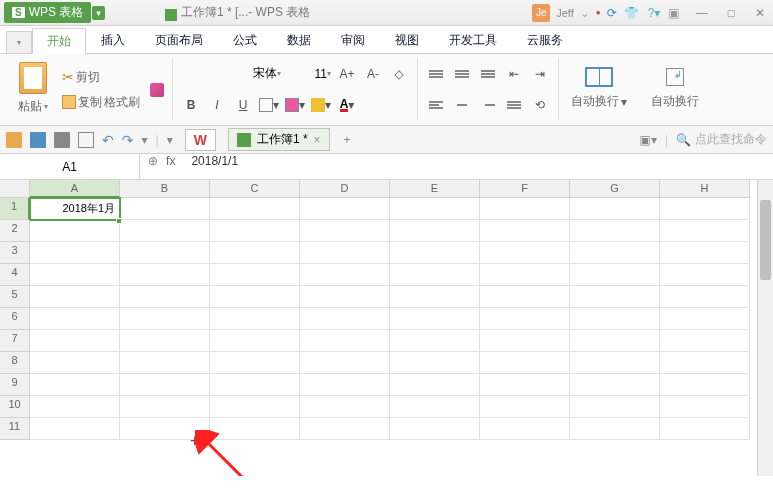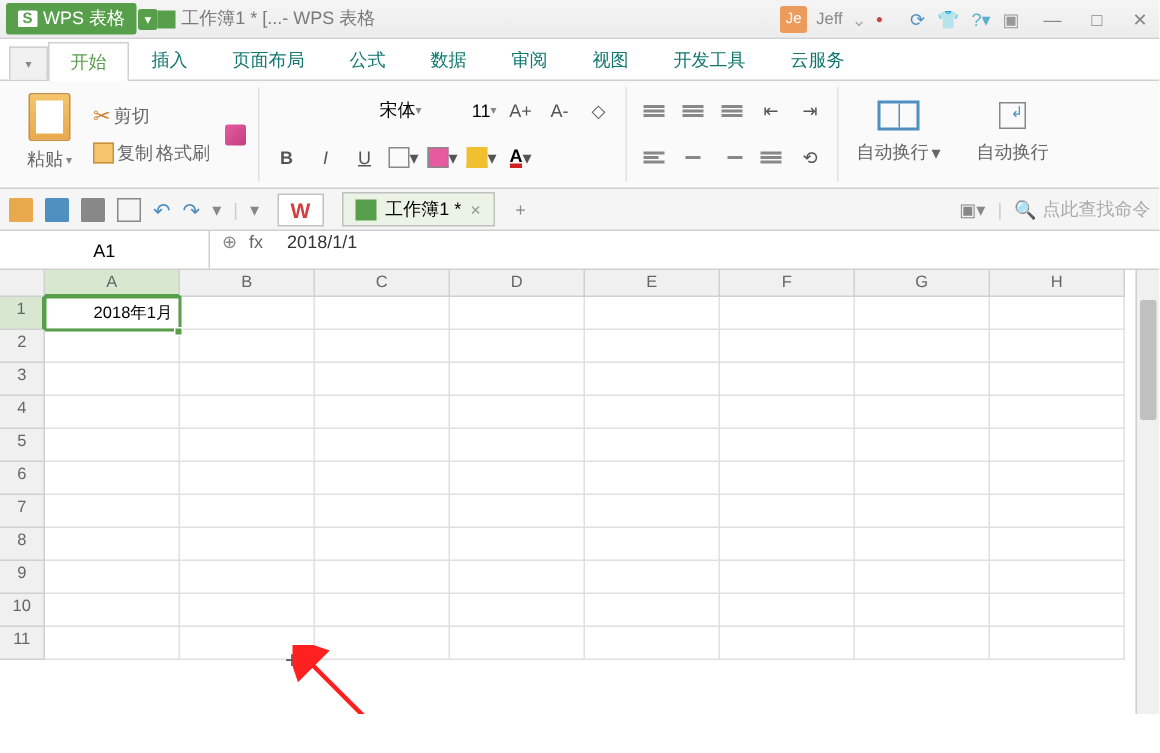--- a/index.html
+++ b/index.html
@@ -1,33 +1,33 @@
 <!DOCTYPE html>
 <html><head>
 <meta charset="utf-8">
 <style>
 *{box-sizing:border-box;margin:0;padding:0;font-family:"Microsoft YaHei",Arial,sans-serif;font-size:12px;user-select:none}
 body{width:773px;height:502px;background:#fff;overflow:hidden;position:relative}
 .titlebar{height:26px;background:linear-gradient(#f5f5f5,#ececec);border-bottom:1px solid #d0d0d0;display:flex;align-items:center;padding:0 4px}
 .wps-badge{background:#579f4b;color:#fff;padding:2px 8px;font-size:12px;display:flex;align-items:center;border-radius:2px}
 .wps-badge .s-icon{background:#fff;color:#579f4b;font-weight:bold;padding:0 3px;margin-right:4px;font-size:10px;border-radius:1px}
 .wps-drop{background:#579f4b;color:#fff;padding:2px 4px;margin-left:1px;border-radius:2px;font-size:9px}
-.title-doc{color:#7a7a7a;font-size:11px;display:flex;align-items:center}
+.title-doc{margin-left:60px;color:#7a7a7a;font-size:11px;display:flex;align-items:flex-end}
 .title-doc .xls-i{width:12px;height:12px;background:#579f4b;margin-right:4px}
 .title-sp{flex:1}
-.user-area{display:flex;align-items:center;gap:6px;margin-right:18px}
+.user-area{display:flex;align-items:center;gap:6px;margin-right:6px}
 .user-badge{background:#ec9b5a;color:#fff;width:18px;height:18px;display:flex;align-items:center;justify-content:center;font-size:10px;border-radius:2px}
 .user-name{color:#888;font-size:11px}
 .title-icons{display:flex;align-items:center;gap:8px;color:#999}
 .title-icons span{cursor:pointer}
 .win-ctrl{display:flex;gap:12px;margin-left:12px;color:#888}
 .win-ctrl span{cursor:pointer;padding:0 4px}
 .menubar{height:28px;background:#fff;display:flex;align-items:flex-end;padding-left:6px;border-bottom:1px solid #d0d0d0}
 .menu-drop{width:26px;height:22px;background:#f0f0f0;border:1px solid #d0d0d0;border-bottom:none;display:flex;align-items:center;justify-content:center;color:#888;font-size:8px}
-.tab{padding:4px 14px;color:#0f766e;cursor:pointer;border:1px solid transparent;border-bottom:none}
+.tab{padding:4px 14px;color:#0f172a;cursor:pointer;border:1px solid transparent;border-bottom:none}
 .tab.active{background:#fff;border-color:#d0d0d0;color:#579f4b;position:relative;top:1px}
 .ribbon{height:72px;background:#fafafa;border-bottom:1px solid #d0d0d0;display:flex;align-items:stretch;padding:4px 6px}
 .rgroup{display:flex;flex-direction:column;justify-content:space-around;padding:0 8px;border-right:1px solid #e0e0e0}
 .rrow{display:flex;align-items:center;gap:6px}
 .rbtn{padding:2px 4px;color:#666;cursor:pointer;display:flex;align-items:center;gap:2px;font-size:12px}
 .paste-col{display:flex;flex-direction:column;align-items:center;gap:2px}
 .clipboard-i{width:28px;height:32px;background:linear-gradient(#f5c56b,#e8a94d);border:1px solid #c89040;border-radius:2px;position:relative}
 .clipboard-i:after{content:"";position:absolute;top:4px;left:4px;right:4px;bottom:4px;background:#fff}
 .scissors-i{color:#d08030;font-size:14px}
 .copy-i{width:14px;height:14px;border:1px solid #c89040;background:#f5c56b}

